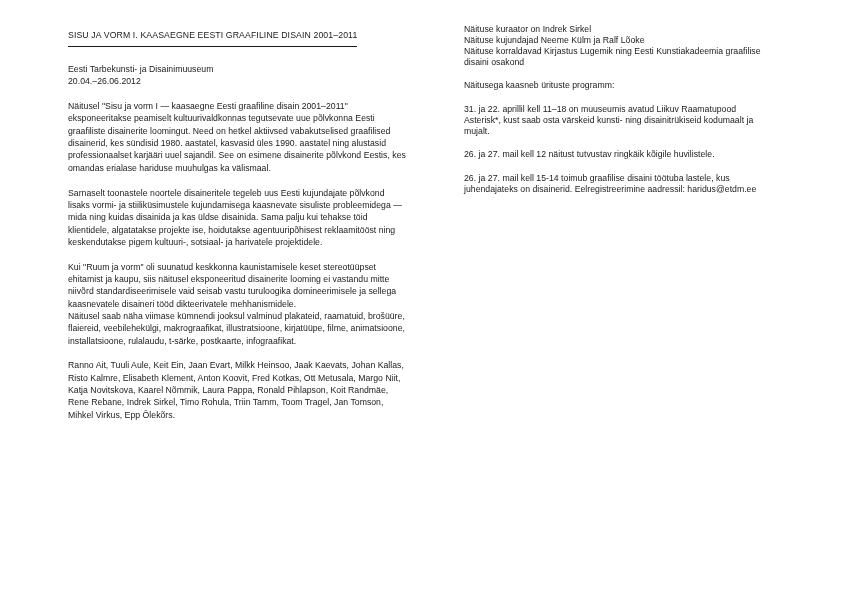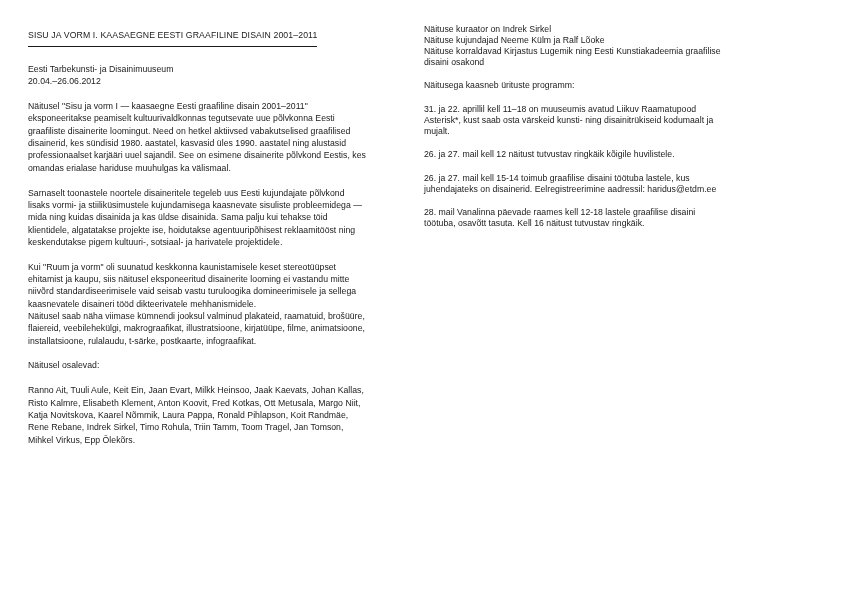--- a/index.html
+++ b/index.html
@@ -28,20 +28,21 @@
   .columns {
     display: flex;
     flex-direction: row;
     align-items: flex-start;
     gap: 0;
   }
 
   .col-left {
     width: 340px;
     flex: 0 0 340px;
+    margin-left: 40px;
   }
   .col-spacer {
     width: 56px;
     flex: 0 0 56px;
   }
   .col-right {
     width: 300px;
     flex: 0 0 300px;
   }
 
@@ -94,21 +95,20 @@
 20.04.–26.06.2012</p>
 
       <p class="para">Näitusel "Sisu ja vorm I — kaasaegne Eesti graafiline disain 2001–2011" eksponeeritakse peamiselt kultuurivaldkonnas tegutsevate uue põlvkonna Eesti graafiliste disainerite loomingut. Need on hetkel aktiivsed vabakutselised graafilised disainerid, kes sündisid 1980. aastatel, kasvasid üles 1990. aastatel ning alustasid professionaalset karjääri uuel sajandil. See on esimene disainerite põlvkond Eestis, kes omandas erialase hariduse muuhulgas ka välismaal.</p>
 
 
       <p class="para">Sarnaselt toonastele noortele disaineritele tegeleb uus Eesti kujundajate põlvkond lisaks vormi- ja stiiliküsimustele kujundamisega kaasnevate sisuliste probleemidega — mida ning kuidas disainida ja kas üldse disainida. Sama palju kui tehakse töid klientidele, algatatakse projekte ise, hoidutakse agentuuripõhisest reklaamitööst ning keskendutakse pigem kultuuri-, sotsiaal- ja harivatele projektidele.</p>
 
       <p class="para">Kui "Ruum ja vorm" oli suunatud keskkonna kaunistamisele keset stereotüüpset ehitamist ja kaupu, siis näitusel eksponeeritud disainerite looming ei vastandu mitte niivõrd standardiseerimisele vaid seisab vastu turuloogika domineerimisele ja sellega kaasnevatele disaineri tööd dikteerivatele mehhanismidele.
  Näitusel saab näha viimase kümnendi jooksul valminud plakateid, raamatuid, brošüüre, flaiereid, veebilehekülgi, makrograafikat, illustratsioone, kirjatüüpe, filme, animatsioone, installatsioone, rulalaudu, t-särke, postkaarte, infograafikat.</p>
 
-      <p class="para">Näitusel osalevad:</p>
 
       <p class="para">Ranno Ait, Tuuli Aule, Keit Ein, Jaan Evart, Milkk Heinsoo, Jaak Kaevats, Johan Kallas, Risto Kalmre, Elisabeth Klement, Anton Koovit, Fred Kotkas, Ott Metusala, Margo Niit, Katja Novitskova, Kaarel Nõmmik, Laura Pappa, Ronald Pihlapson, Koit Randmäe, Rene Rebane, Indrek Sirkel, Timo Rohula, Triin Tamm, Toom Tragel, Jan Tomson, Mihkel Virkus, Epp Õlekõrs.</p>
 
     </div>
 
     <div class="col-spacer"></div>
 
     <div class="col-right">
 
       <p class="para">Näituse kuraator on Indrek Sirkel
@@ -117,19 +117,18 @@
 
 
       <p class="para">Näitusega kaasneb ürituste programm:</p>
 
       <p class="para">31. ja 22. aprillil kell 11–18 on muuseumis avatud Liikuv Raamatupood Asterisk*, kust saab osta värskeid kunsti- ning disainitrükiseid kodumaalt ja mujalt.</p>
 
       <p class="para">26. ja 27. mail kell 12 näitust tutvustav ringkäik kõigile huvilistele.</p>
 
       <p class="para">26. ja 27. mail kell 15-14 toimub graafilise disaini töötuba lastele, kus juhendajateks on disainerid. Eelregistreerimine aadressil: haridus@etdm.ee</p>
 
-      <p class="para">28. mail Vanalinna päevade raames kell 12-18 lastele graafilise disaini töötuba, osavõtt tasuta. Kell 16 näitust tutvustav ringkäik.</p>
 
 
     </div>
 
   </div>
 </div>
 
 </body></html>

